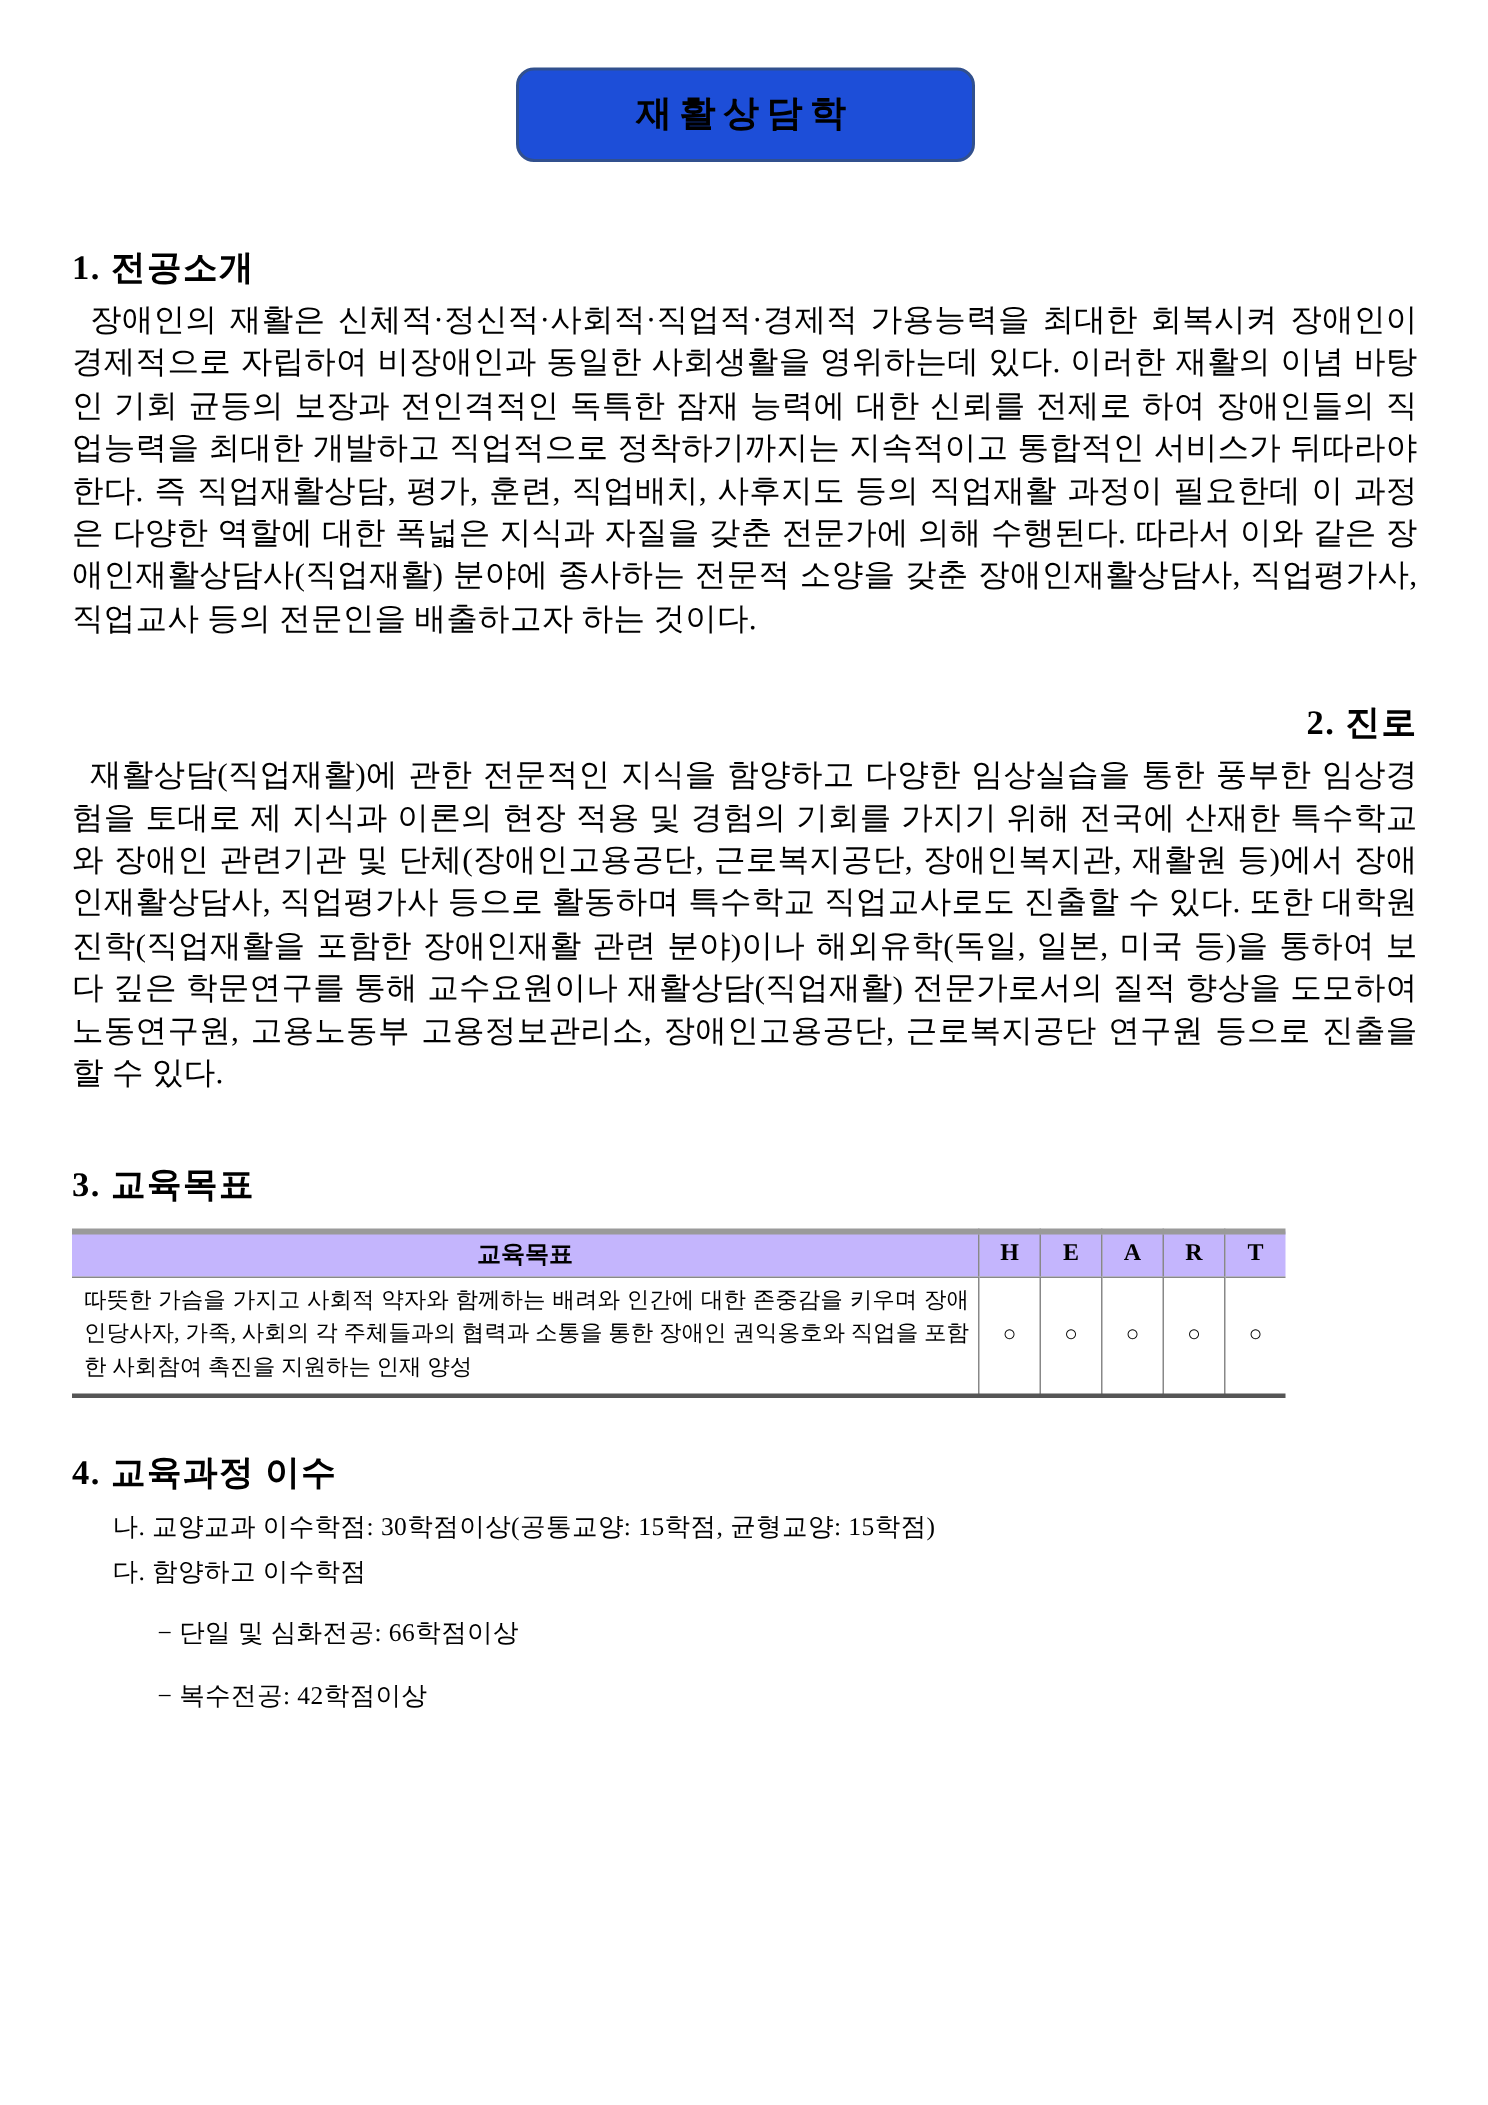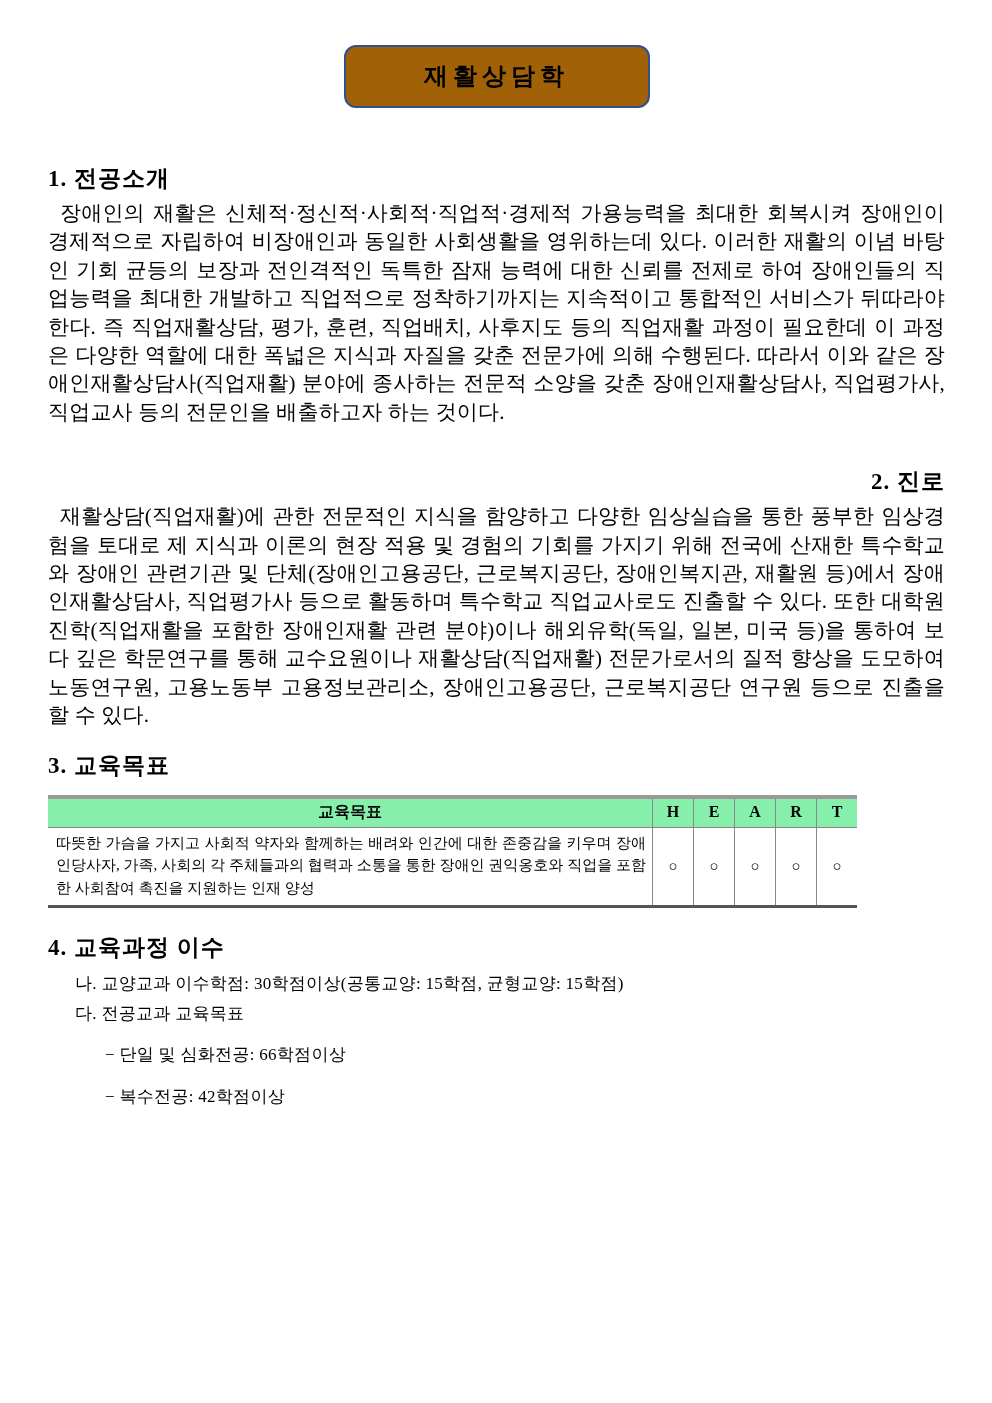--- a/index.html
+++ b/index.html
@@ -14,56 +14,56 @@
     box-sizing: border-box;
     width: 992px; height: 1403px;
     padding: 45px 47px 0 48px;
   }
   .title-box {
     width: 306px; height: 63px;
     box-sizing: border-box;
     margin: 0 auto;
     border: 2px solid #31508e;
     border-radius: 12px;
-    background: #a16207;
+    background: #1d4ed8;
     text-align: center;
     line-height: 58px;
     font-size: 24px;
     font-weight: bold;
     letter-spacing: 5px;
   }
   .sec-h {
     font-size: 23px;
     font-weight: bold;
     margin: 0;
     letter-spacing: 1px;
   }
   .h-intro  { margin-top: 55px; }
   .h-career { margin-top: 40px; text-align: right; }
-  .h-goals  { margin-top: 20px; }
-  .h-curr   { margin-top: 24px; }
+  .h-goals  { margin-top: 44px; }
+  .h-curr   { margin-top: 34px; }
   p.body {
     font-size: 21px;
     line-height: 28.4px;
     text-align: justify;
     text-indent: 12px;
     margin: 5px 0 0 0;
     word-break: break-all;
     letter-spacing: 0.2px;
   }
   table.goal-table {
     margin-top: 14px;
     width: 806px;
     border-collapse: collapse;
     border-top: 4px solid #9a9a9a;
     border-bottom: 3px solid #555555;
     table-layout: fixed;
   }
   .goal-table th {
-    background: #86efac;
+    background: #c4b5fd;
     font-weight: bold;
     font-size: 16px;
     padding: 3px 0 4px 0;
     border-bottom: 1px solid #888888;
     text-align: center;
     font-family: Liberation Serif, serif;
   }
   .goal-table th:not(:first-child),
   .goal-table td:not(:first-child) { border-left: 1px solid #888888; }
   .col-goal { width: 604px; }
@@ -122,18 +122,18 @@
         <td class="mark-cell">○</td>
         <td class="mark-cell">○</td>
         <td class="mark-cell">○</td>
       </tr>
     </tbody>
   </table>
 
   <h2 class="sec-h h-curr">4. 교육과정 이수</h2>
   <div class="list">
     <div class="li lvl1">나. 교양교과 이수학점: 30학점이상(공통교양: 15학점, 균형교양: 15학점)</div>
-    <div class="li lvl1">다. 전공교과 교육목표</div>
+    <div class="li lvl1">다. 함양하고 이수학점</div>
     <div class="li lvl2">− 단일 및 심화전공: 66학점이상</div>
     <div class="li lvl2">− 복수전공: 42학점이상</div>
   </div>
 
 </div>
 
 </body></html>

